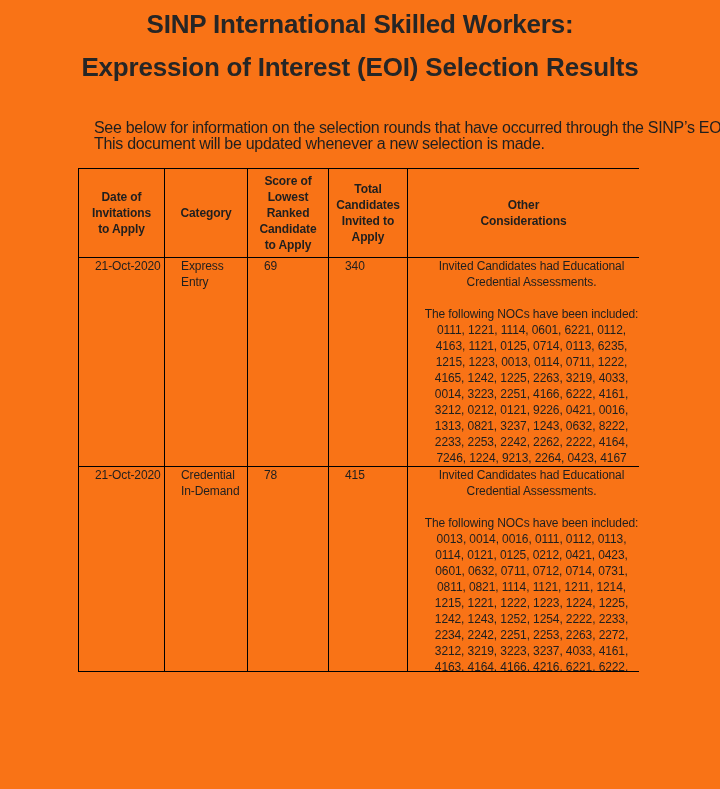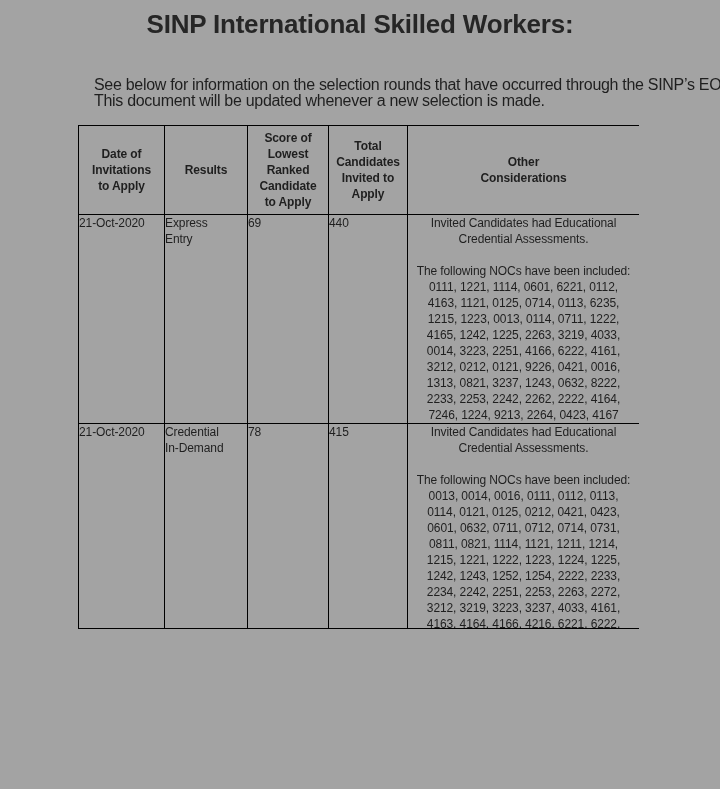--- a/index.html
+++ b/index.html
@@ -1,21 +1,21 @@
 <!DOCTYPE html>
 <html><head>
 <meta charset="utf-8">
 <style>
   * { box-sizing: border-box; }
   html, body { margin: 0; padding: 0; background: #ffffff; }
   .page {
     position: relative;
     width: 720px;
     height: 789px;
-    background: #a3a3a3;
+    background: #f97316;
     overflow: hidden;
     font-family: "Liberation Sans", "DejaVu Sans", sans-serif;
     color: #1f1f1f;
   }
   .title-line {
     text-align: center;
     font-weight: bold;
     font-size: 26px;
     line-height: 32px;
     color: #262626;
@@ -59,33 +59,34 @@
     overflow: hidden;
   }
   table.results th {
     font-weight: bold;
     vertical-align: middle;
     text-align: center;
     height: 89px;
     padding: 2px 2px;
     color: #1f1f1f;
   }
-  table.results td { vertical-align: top; }
+  table.results td { vertical-align: top; padding-left: 16px; }
   td.c-date { text-align: left; padding: 2px 2px 0 7px; }
   td.c-cat  { text-align: left; padding: 2px 2px 0 7px; }
   td.c-num  { padding-top: 2px; }
   td.c-other{ text-align: center; padding: 2px 4px 0 4px; }
 </style>
 </head>
 <body>
 
 <div class="page">
 
   <div class="title-line first">SINP International Skilled Workers:</div>
 
+  <div class="title-line second">Expression of Interest (EOI) Selection Results</div>
 
   <div class="content">
 
     <p class="para first">See below for information on the selection rounds that have occurred through the SINP’s EOI system.
 This document will be updated whenever a new selection is made.</p>
 
 
 
     <div class="table-clip">
       <table class="results">
@@ -94,41 +95,41 @@
           <col style="width:83px">
           <col style="width:81px">
           <col style="width:79px">
           <col style="width:232px">
         </colgroup>
         <thead>
           <tr>
             <th>Date of
 Invitations
 to Apply</th>
-            <th>Results</th>
+            <th>Category</th>
             <th>Score of
 Lowest
 Ranked
 Candidate
 to Apply</th>
             <th>Total
 Candidates
 Invited to
 Apply</th>
             <th>Other
 Considerations</th>
           </tr>
         </thead>
         <tbody>
           <tr>
             <td class="c-date">21-Oct-2020</td>
             <td class="c-cat">Express
 Entry</td>
             <td class="c-num">69</td>
-            <td class="c-num">440</td>
+            <td class="c-num">340</td>
             <td class="c-other">Invited Candidates had Educational
 Credential Assessments.
 
 The following NOCs have been included:
 0111, 1221, 1114, 0601, 6221, 0112,
 4163, 1121, 0125, 0714, 0113, 6235,
 1215, 1223, 0013, 0114, 0711, 1222,
 4165, 1242, 1225, 2263, 3219, 4033,
 0014, 3223, 2251, 4166, 6222, 4161,
 3212, 0212, 0121, 9226, 0421, 0016,

